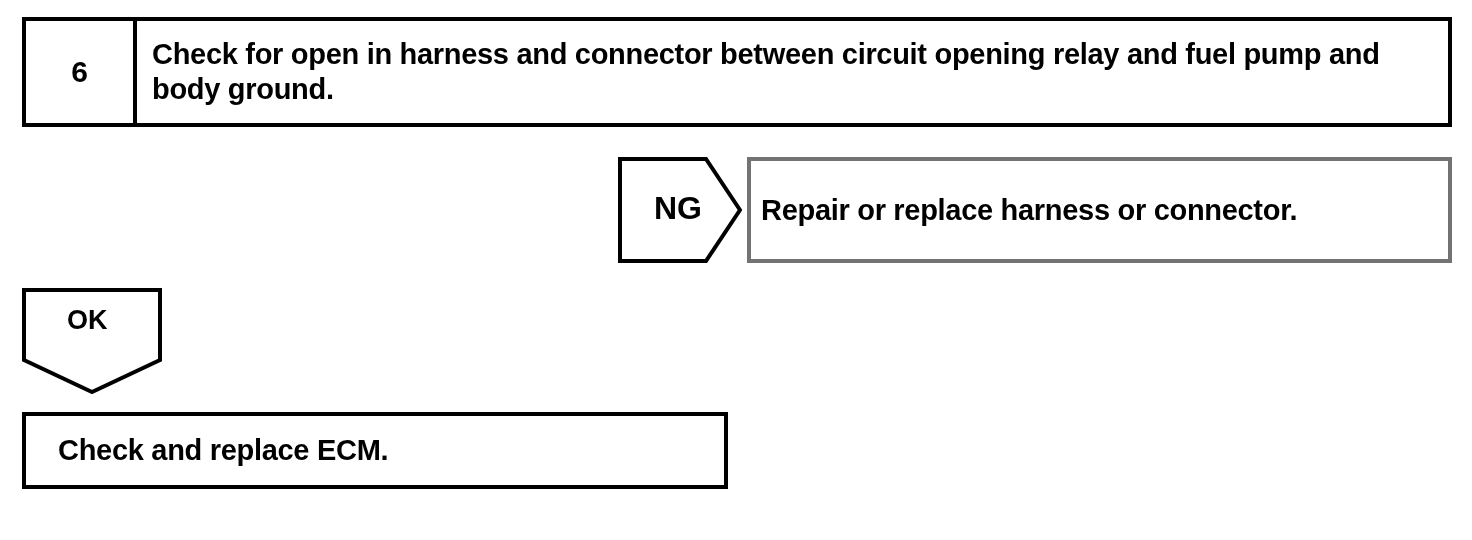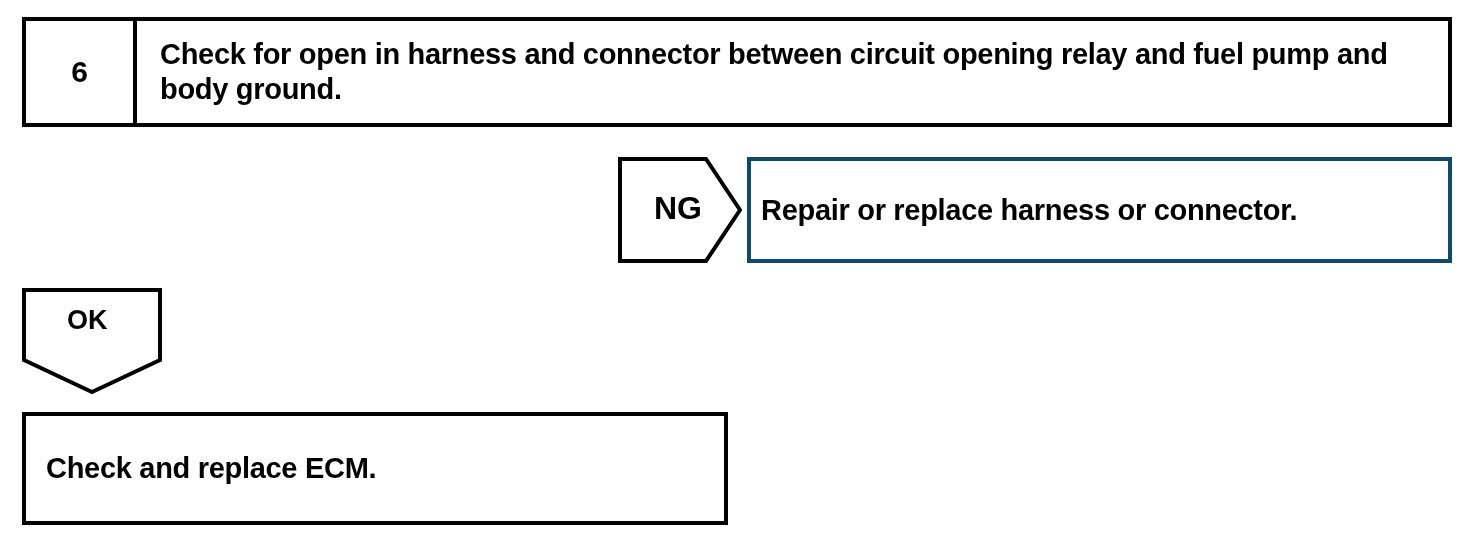--- a/index.html
+++ b/index.html
@@ -63,21 +63,21 @@
     display: flex;
     align-items: center;
     padding-left: 11px;
     box-sizing: border-box;
   }
   .step-text {
     font-size: 29px;
     font-weight: bold;
     line-height: 1.22;
     letter-spacing: -0.3px;
-    margin: 8px;
+    margin: 0;
   }
 
   
   .ng-arrow {
     position: absolute;
     left: 618px;
     top: 157px;
     width: 124px;
     height: 106px;
   }
@@ -95,21 +95,21 @@
     line-height: 1;
     letter-spacing: 0;
   }
 
   .repair-box {
     position: absolute;
     left: 747px;
     top: 157px;
     width: 705px;
     height: 106px;
-    border: 4px solid #0c4a6e;
+    border: 4px solid #737373;
     box-sizing: border-box;
     background: #fff;
     display: flex;
     align-items: center;
     padding-left: 10px;
   }
   .repair-text {
     font-size: 29px;
     font-weight: bold;
     line-height: 1.2;
@@ -138,27 +138,27 @@
     font-weight: bold;
     line-height: 1;
     letter-spacing: 0;
   }
 
   .ecm-box {
     position: absolute;
     left: 22px;
     top: 412px;
     width: 706px;
-    height: 113px;
+    height: 77px;
     border: 4px solid #000;
     box-sizing: border-box;
     background: #fff;
     display: flex;
     align-items: center;
-    padding-left: 20px;
+    padding-left: 32px;
   }
   .ecm-text {
     font-size: 29px;
     font-weight: bold;
     line-height: 1.2;
     letter-spacing: -0.3px;
     margin: 0;
   }
 </style>
 </head>

